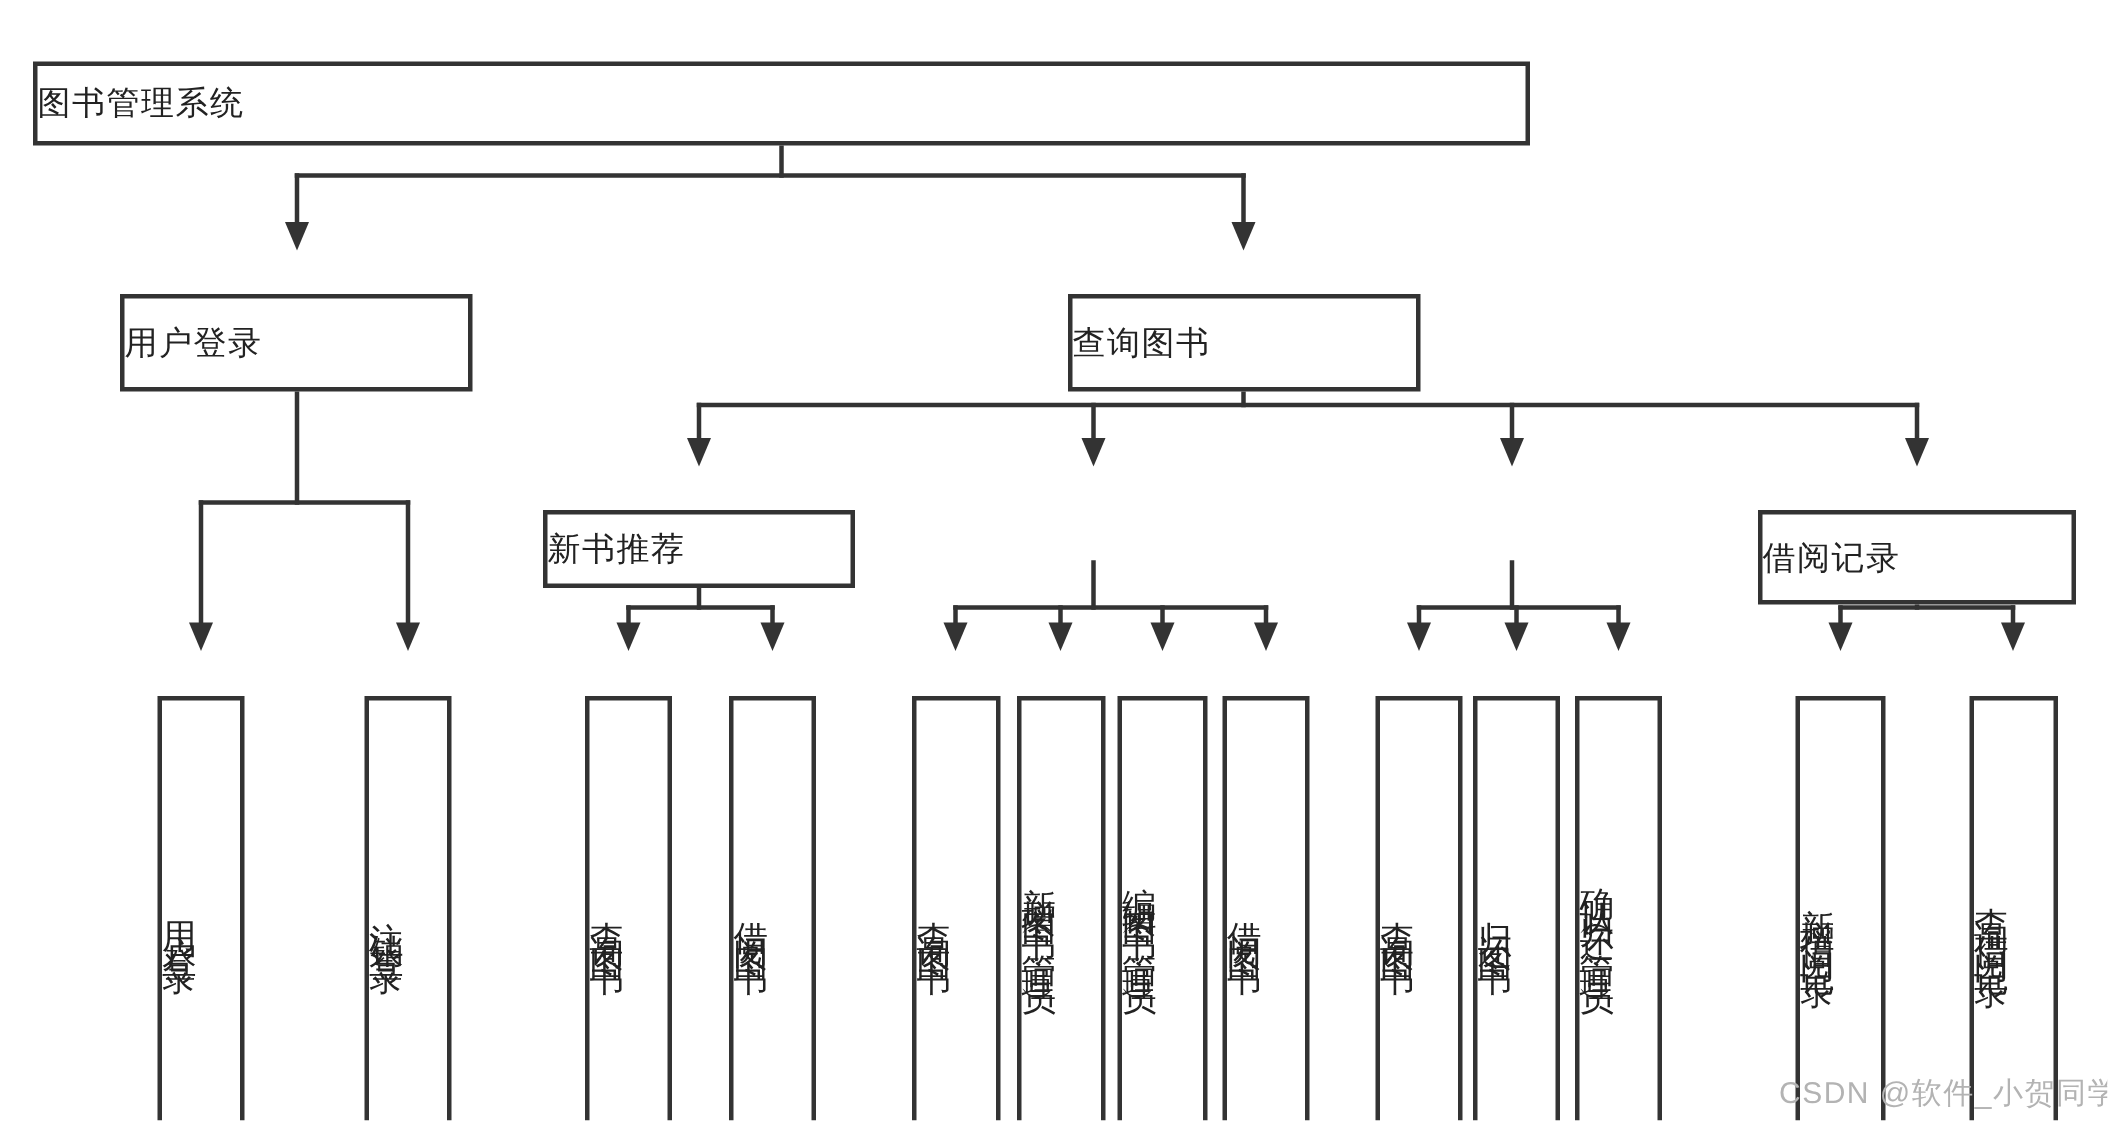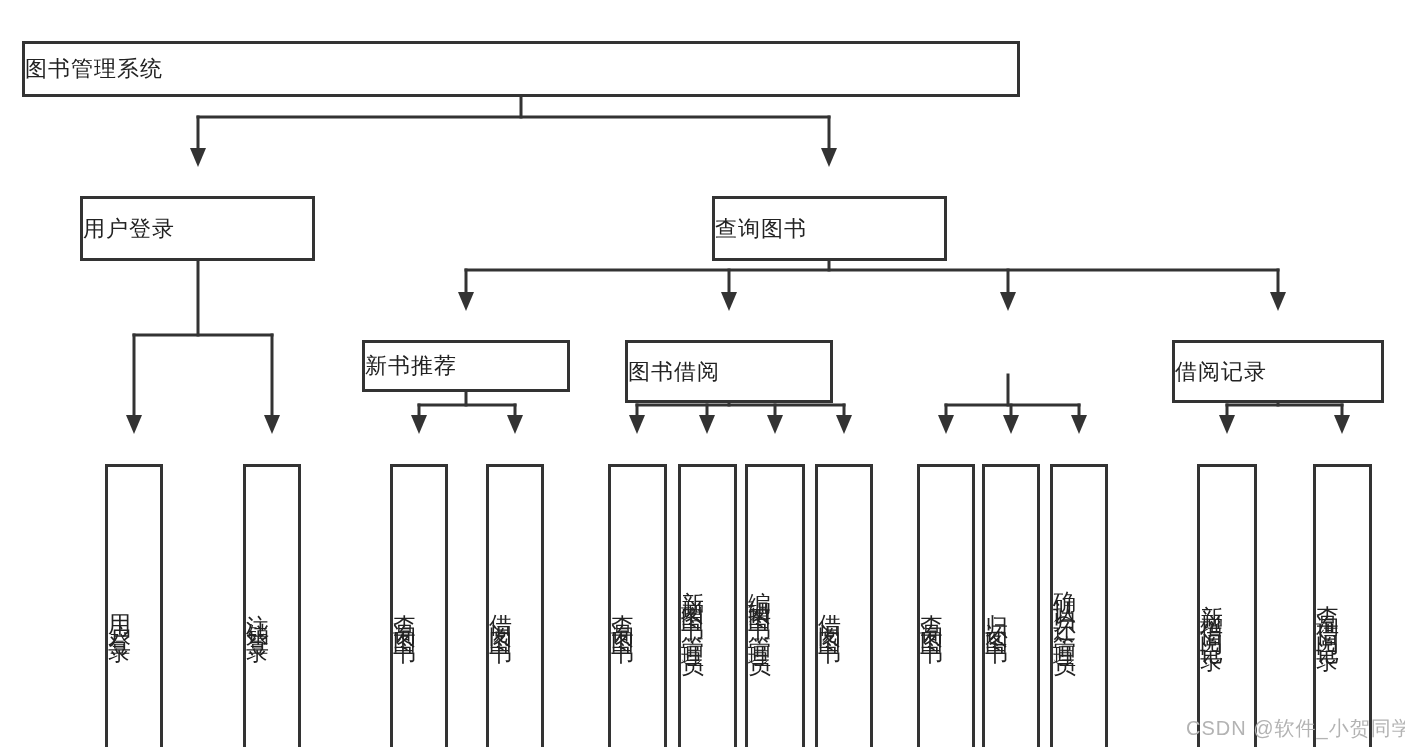--- a/index.html
+++ b/index.html
@@ -125,23 +125,20 @@
   <div class="node" style="left:80px;top:168px;width:235px;height:65px;">
     <span class="hlabel">用户登录</span>
   </div>
   <div class="node" style="left:712px;top:168px;width:235px;height:65px;">
     <span class="hlabel">查询图书</span>
   </div>
 
   <div class="node" style="left:362px;top:312px;width:208px;height:52px;">
     <span class="hlabel">新书推荐</span>
   </div>
-  <div class="node" style="left:625px;top:312px;width:208px;height:63px;">
-    <span class="hlabel">图书借阅</span>
-  </div>
   <div class="node" style="left:1172px;top:312px;width:212px;height:63px;">
     <span class="hlabel">借阅记录</span>
   </div>
 
   <div class="node" style="left:105px;top:436px;width:58px;height:299px;">
     <span class="vtext">用户登录</span>
   </div>
   <div class="node" style="left:243px;top:436px;width:58px;height:299px;">
     <span class="vtext">注销登录</span>
   </div>

